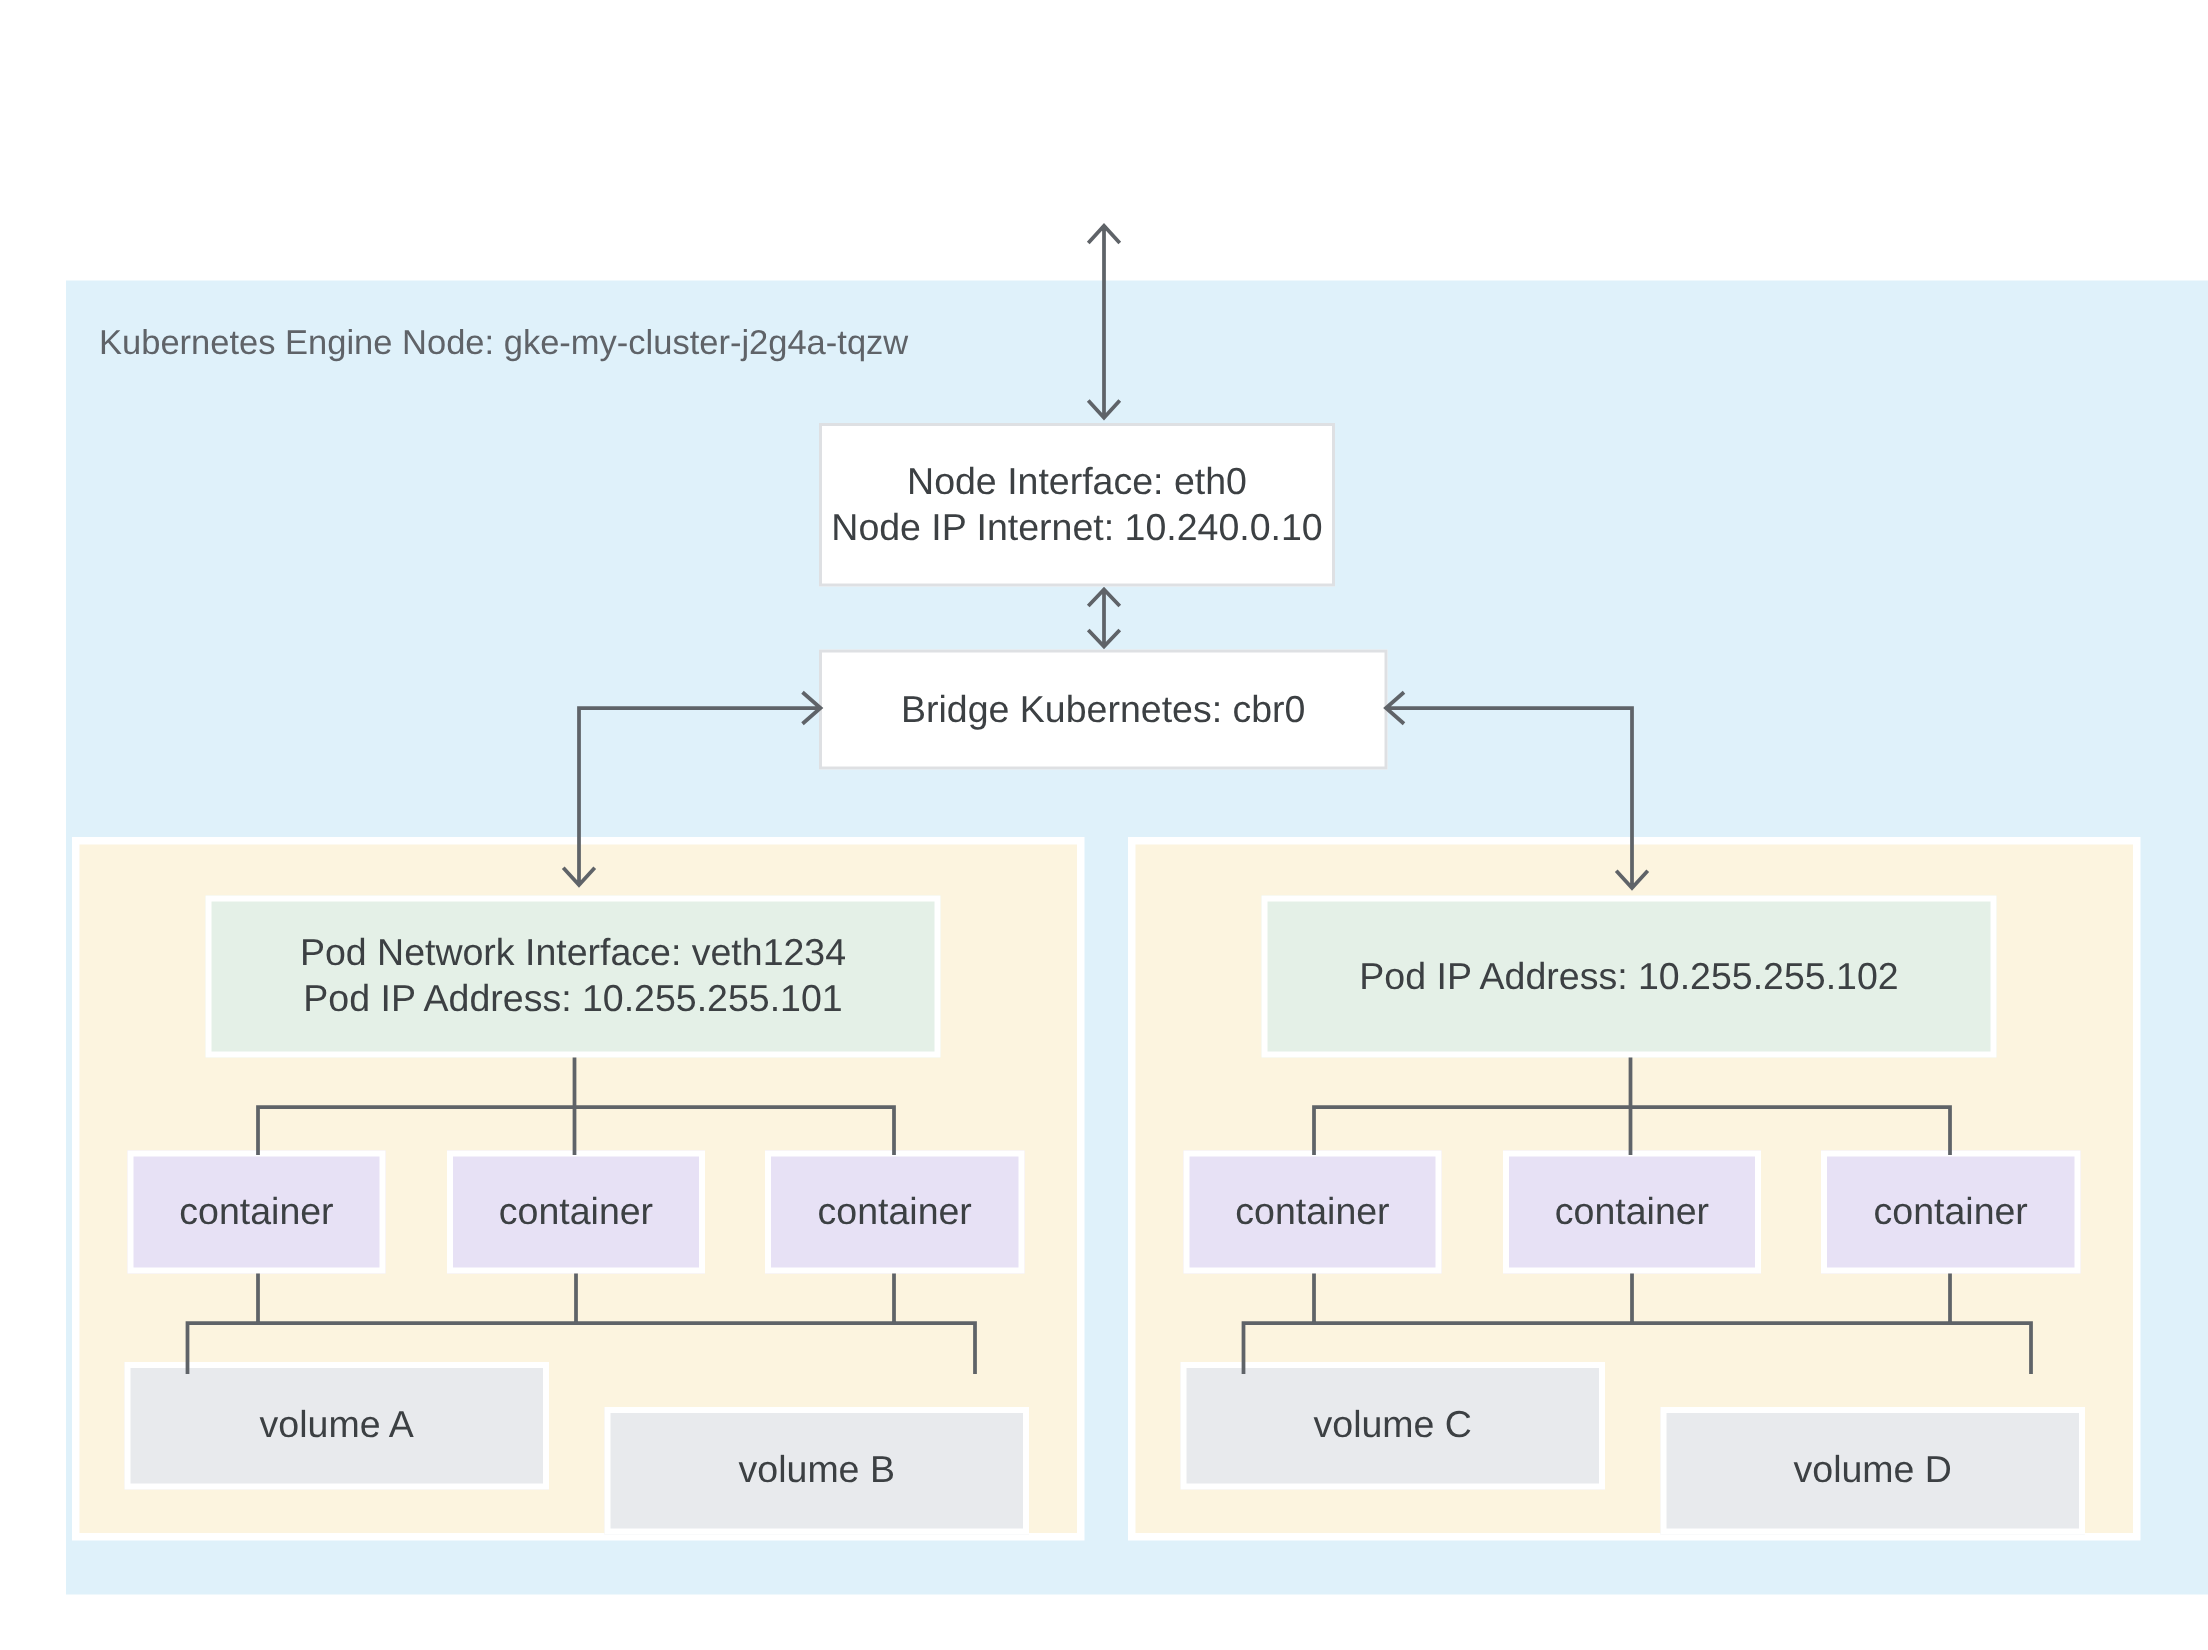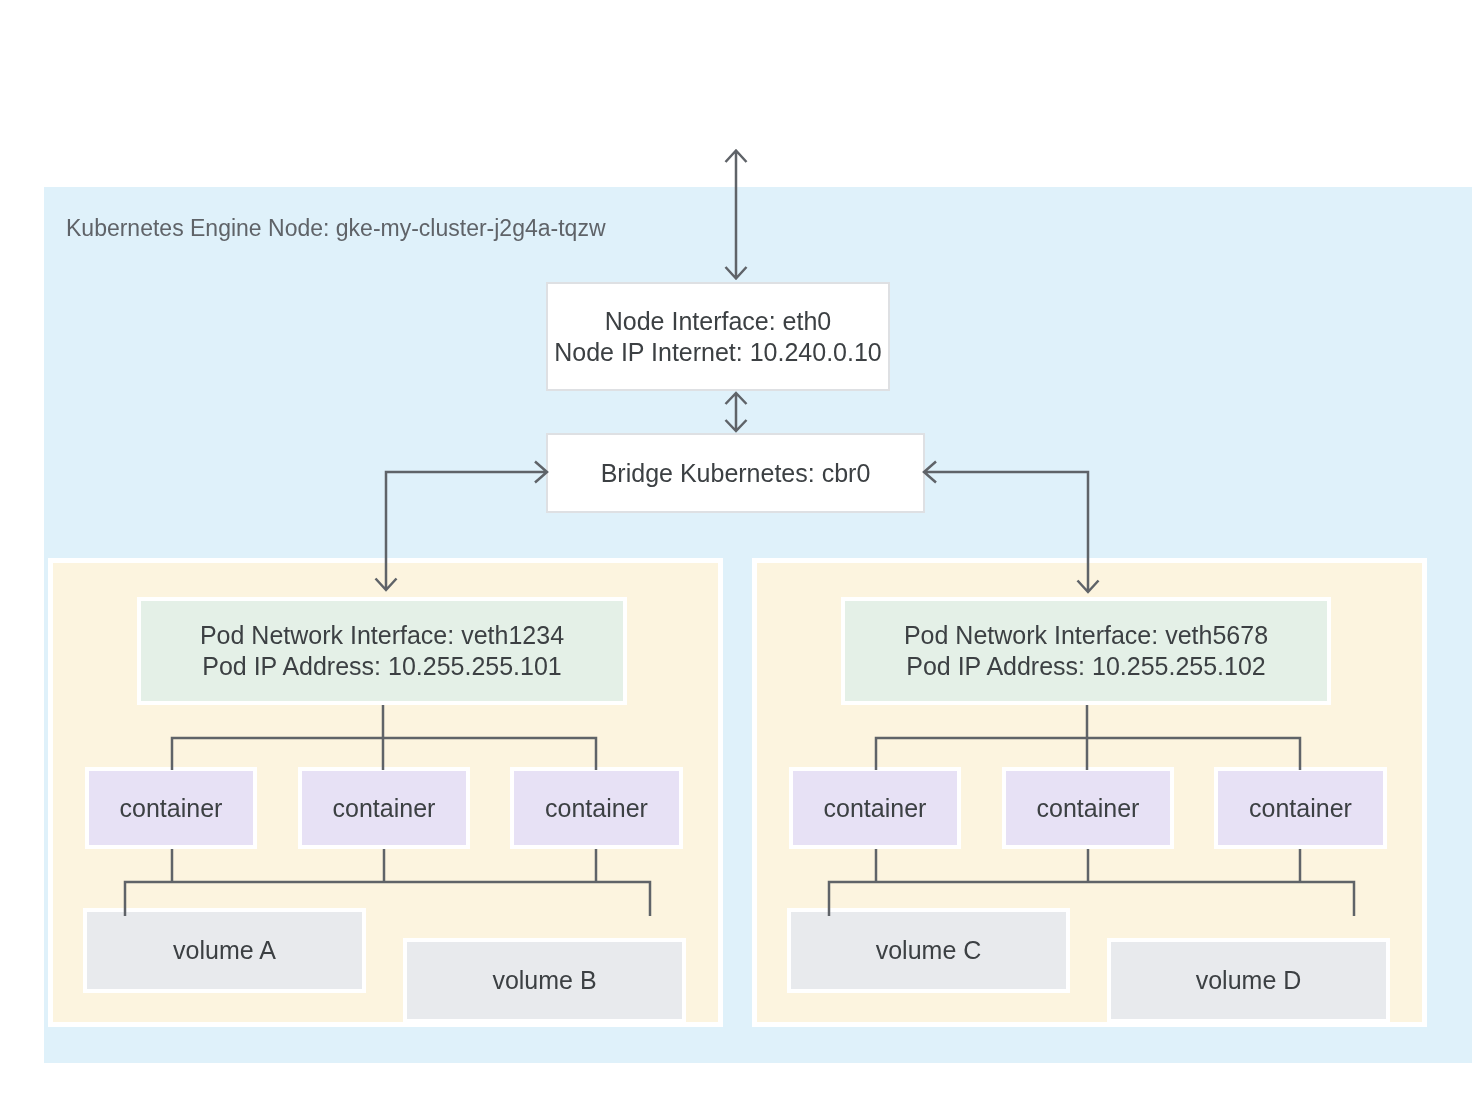--- a/index.html
+++ b/index.html
@@ -147,21 +147,20 @@
     <div class="cbox volume-box volume-1">
       <span>volume A</span>
     </div>
     <div class="cbox volume-box volume-2">
       <span>volume B</span>
     </div>
   </div>
 
   <div class="pod pod-2">
     <div class="cbox pod-iface">
-      <span>Pod Network Interface: veth5678</span>
       <span>Pod IP Address: 10.255.255.102</span>
     </div>
     <div class="cbox container-box container-1">
       <span>container</span>
     </div>
     <div class="cbox container-box container-2">
       <span>container</span>
     </div>
     <div class="cbox container-box container-3">
       <span>container</span>

